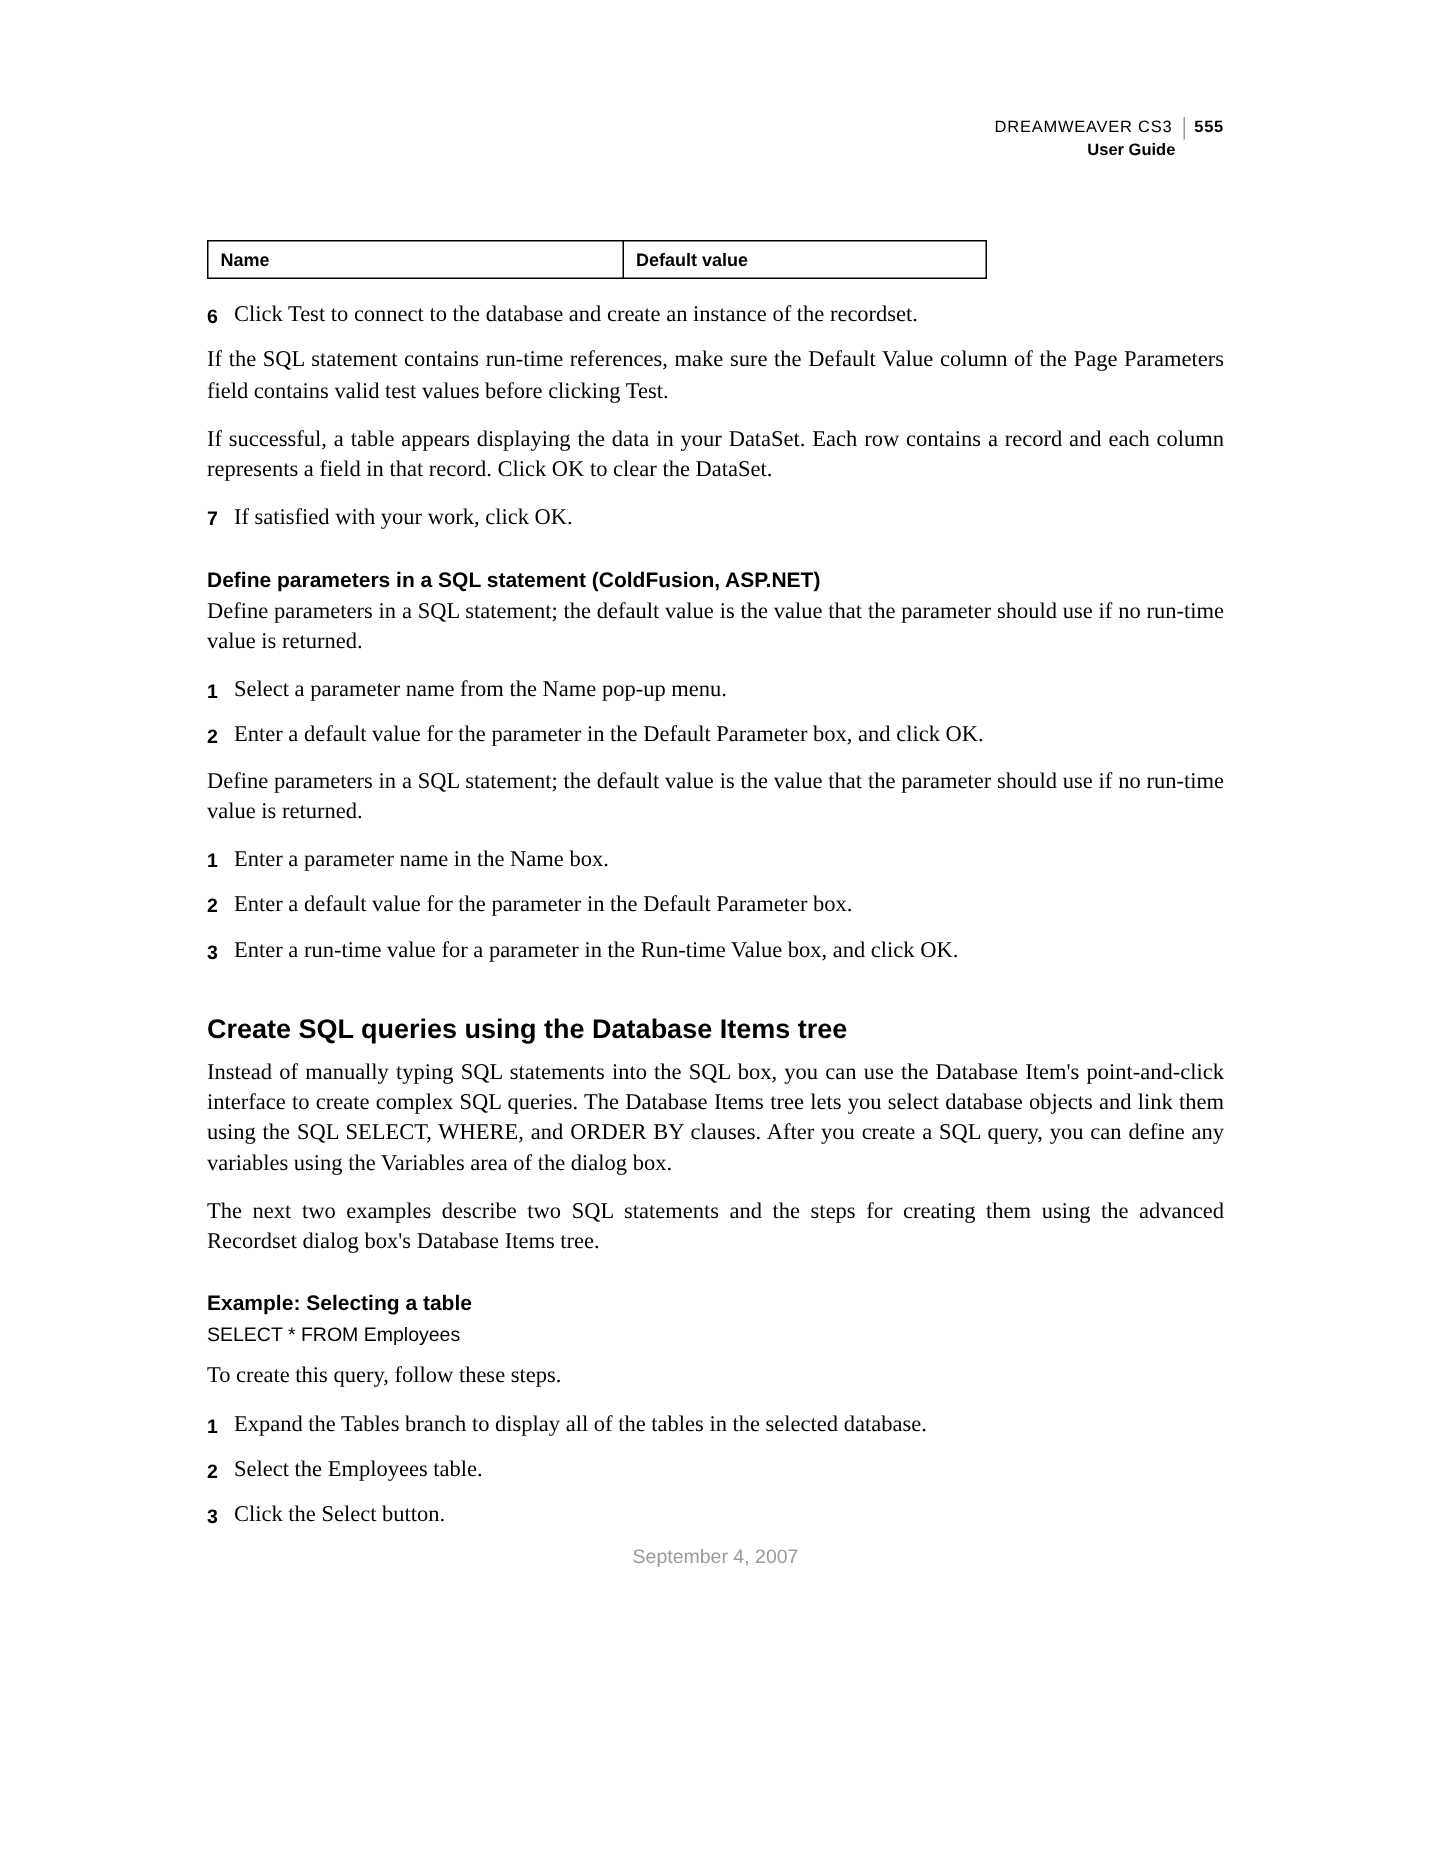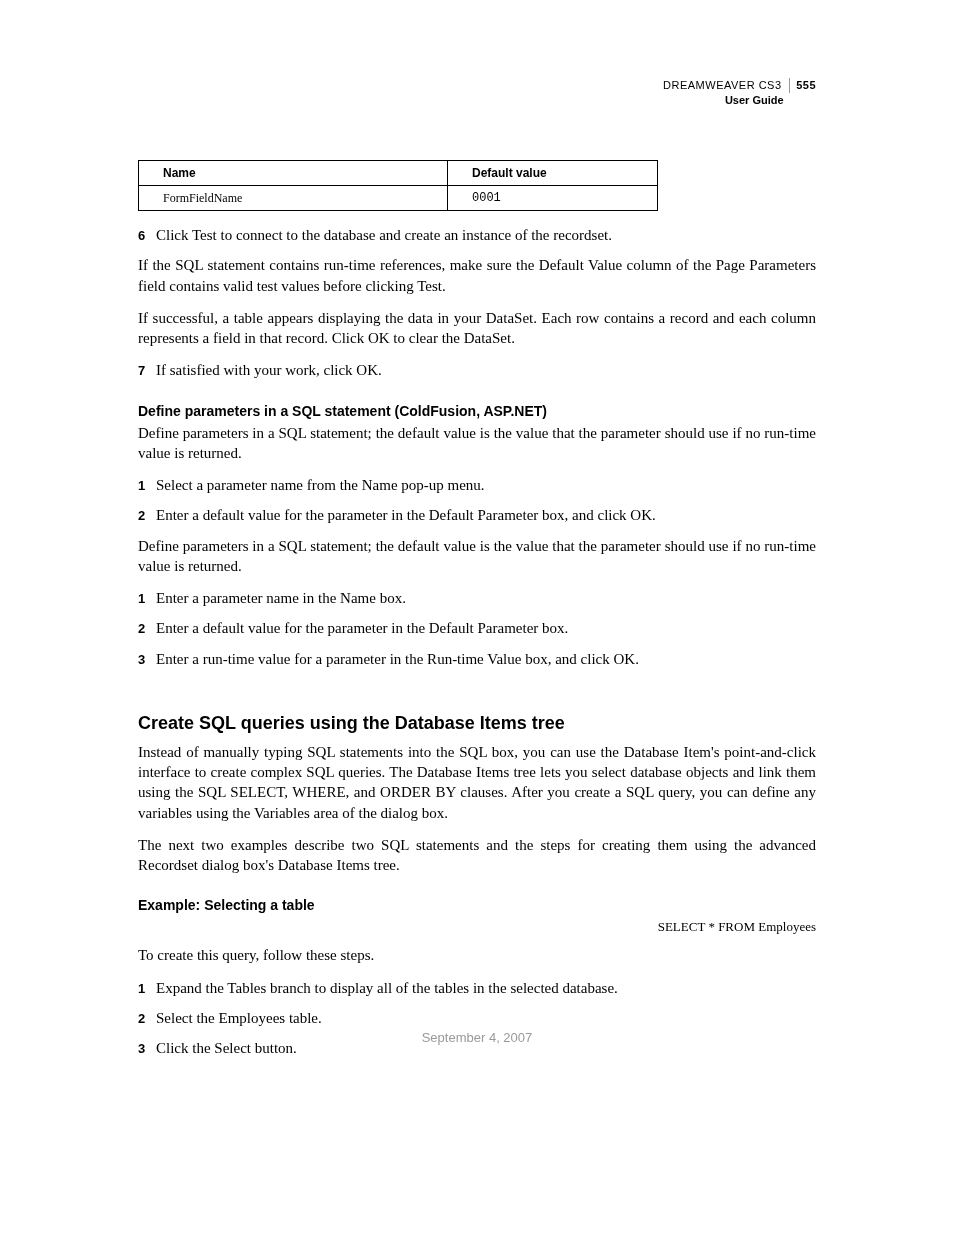--- a/index.html
+++ b/index.html
@@ -44,21 +44,21 @@
   table.param-table {
     border-collapse: collapse;
     width: 520px;
     margin-bottom: 14px;
   }
   table.param-table th, table.param-table td {
     border: 1px solid #000;
     text-align: left;
     vertical-align: middle;
     height: 24px;
-    padding: 0 24px;
+    padding: 0 8px;
   }
   table.param-table th {
     font-family: "Myriad Pro", "Helvetica Neue", Arial, sans-serif;
     font-size: 12px;
     font-weight: 700;
   }
   table.param-table td {
     font-size: 12px;
   }
   table.param-table td.mono {
@@ -91,27 +91,26 @@
   .subhead {
     font-family: "Myriad Pro", "Helvetica Neue", Arial, sans-serif;
     font-size: 14px;
     font-weight: 700;
     margin: 22px 0 4px 0;
   }
   h2.section {
     font-family: "Myriad Pro", "Helvetica Neue", Arial, sans-serif;
     font-size: 18px;
     font-weight: 700;
-    margin: 44px 0 8px 0;
+    margin: 32px 0 8px 0;
   }
   pre.code {
-    font-family: Liberation Serif, serif;
+    font-family: Liberation Sans, sans-serif;
     font-size: 13px;
     margin: 6px 0 10px 0;
-    text-align: right;
   }
   .footer-date {
     position: absolute;
     bottom: 24px;
     left: 0;
     right: 0;
     text-align: center;
     color: #9a9a9a;
     font-family: "Helvetica Neue", Arial, sans-serif;
     font-size: 13px;
@@ -134,24 +133,20 @@
   </div>
 
   <div class="content">
 
     <table class="param-table">
       <tbody>
           <tr>
         <th style="width:260px">Name</th>
         <th>Default value</th>
       </tr>
-      <tr>
-        <td>FormFieldName</td>
-        <td class="mono">0001</td>
-      </tr>
     </tbody>
       </table>
 
 
     <div class="step">
       <span class="num">6</span>
       <span class="txt">Click Test to connect to the database and create an instance of the recordset.</span>
     </div>
 
     <p class="body">If the SQL statement contains run-time references, make sure the Default Value column of the Page Parameters field contains valid test values before clicking Test.</p>

